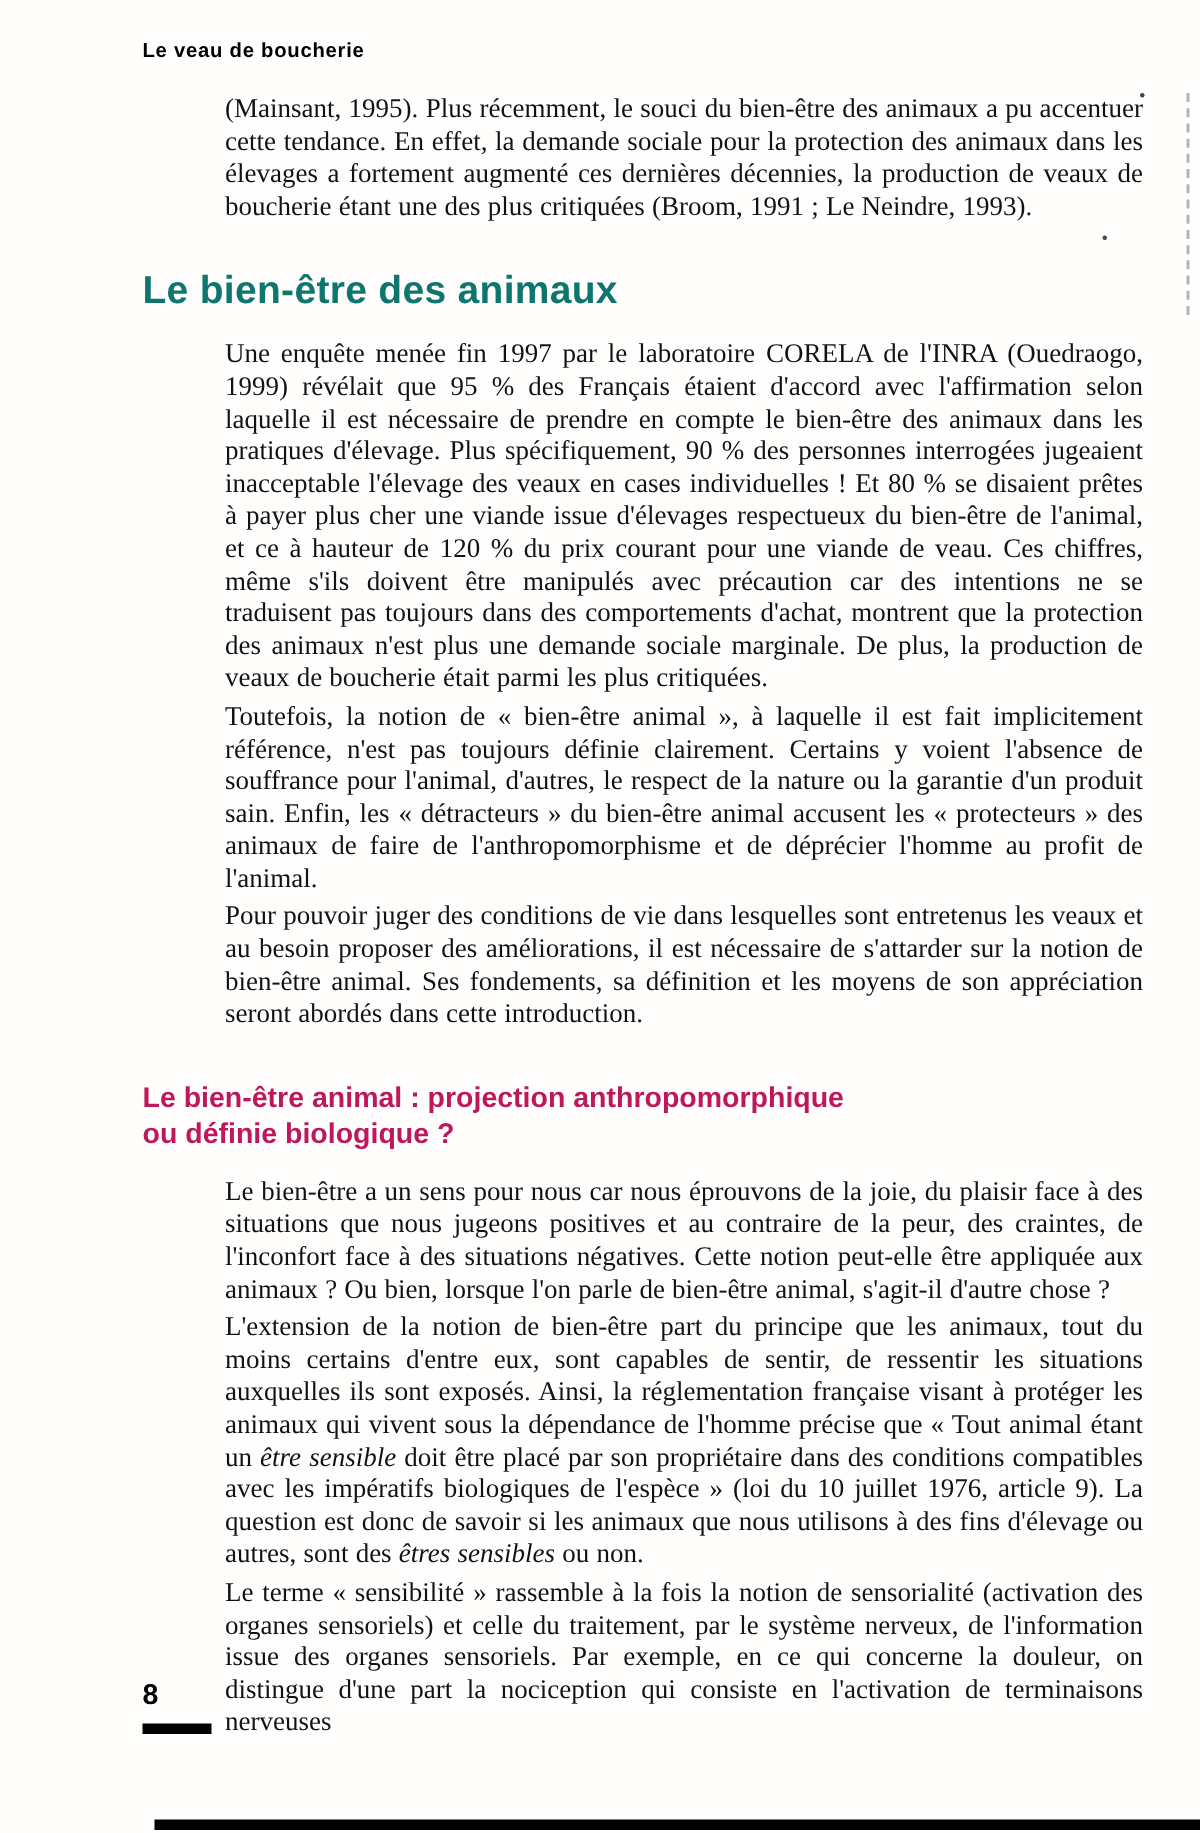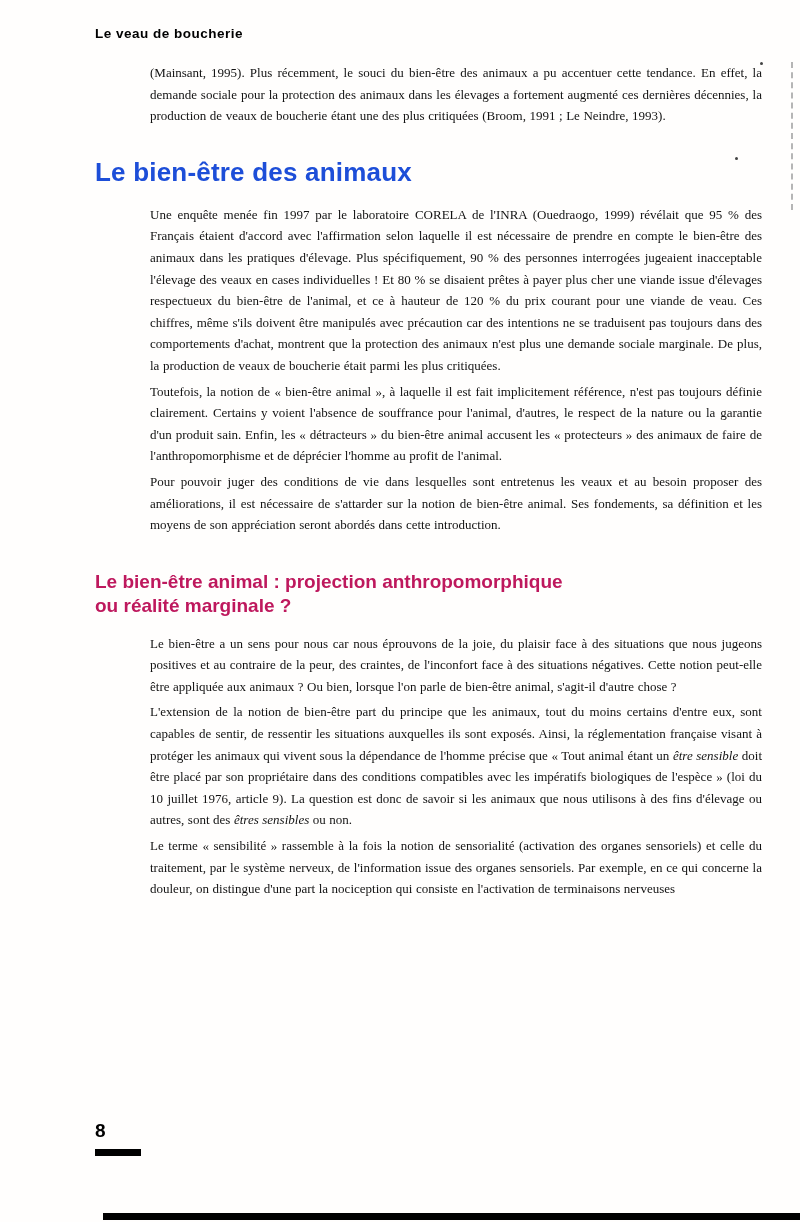--- a/index.html
+++ b/index.html
@@ -25,33 +25,33 @@
   }
   .content {
     position: absolute;
     top: 62px;
     left: 95px;
     width: 668px;
   }
   p.body {
     width: 612px;
     margin: 0 0 4px 55px;
-    font-size: 13px;
+    font-size: 18px;
     line-height: 21.6px;
     text-align: justify;
     hyphens: auto;
     -webkit-hyphens: auto;
     word-spacing: 0.3px;
   }
   h1.section-title {
     font-family: "Liberation Sans", sans-serif;
     font-weight: 700;
     font-size: 26px;
     letter-spacing: 0.2px;
-    color: #1d4ed8;
+    color: #0f766e;
     margin: 30px 0 16px 0;
   }
   h2.subsection-title {
     font-family: "Liberation Sans", sans-serif;
     font-weight: 700;
     font-size: 19px;
     line-height: 24px;
     color: #be185d;
     margin: 34px 0 15px 0;
   }
@@ -109,21 +109,21 @@
     <p class="body">(Mainsant, 1995). Plus récemment, le souci du bien-être des animaux a pu accentuer cette tendance. En effet, la demande sociale pour la protection des animaux dans les élevages a fortement augmenté ces dernières décennies, la production de veaux de boucherie étant une des plus critiquées (Broom, 1991 ; Le Neindre, 1993).</p>
 
     <h1 class="section-title">Le bien-être des animaux</h1>
 
     <p class="body">Une enquête menée fin 1997 par le laboratoire CORELA de l'INRA (Ouedraogo, 1999) révélait que 95 % des Français étaient d'accord avec l'affirmation selon laquelle il est nécessaire de prendre en compte le bien-être des animaux dans les pratiques d'élevage. Plus spécifiquement, 90 % des personnes interrogées jugeaient inacceptable l'élevage des veaux en cases individuelles ! Et 80 % se disaient prêtes à payer plus cher une viande issue d'élevages respectueux du bien-être de l'animal, et ce à hauteur de 120 % du prix courant pour une viande de veau. Ces chiffres, même s'ils doivent être manipulés avec précaution car des intentions ne se traduisent pas toujours dans des comportements d'achat, montrent que la protection des animaux n'est plus une demande sociale marginale. De plus, la production de veaux de boucherie était parmi les plus critiquées.</p>
 
     <p class="body">Toutefois, la notion de « bien-être animal », à laquelle il est fait implicitement référence, n'est pas toujours définie clairement. Certains y voient l'absence de souffrance pour l'animal, d'autres, le respect de la nature ou la garantie d'un produit sain. Enfin, les « détracteurs » du bien-être animal accusent les « protecteurs » des animaux de faire de l'anthropomorphisme et de déprécier l'homme au profit de l'animal.</p>
 
     <p class="body">Pour pouvoir juger des conditions de vie dans lesquelles sont entretenus les veaux et au besoin proposer des améliorations, il est nécessaire de s'attarder sur la notion de bien-être animal. Ses fondements, sa définition et les moyens de son appréciation seront abordés dans cette introduction.</p>
 
-    <h2 class="subsection-title"><span>Le bien-être animal : projection anthropomorphique</span><br><span>ou réalité marginale ?</span></h2>
+    <h2 class="subsection-title"><span>Le bien-être animal : projection anthropomorphique</span><br><span>ou définie biologique ?</span></h2>
 
     <p class="body">Le bien-être a un sens pour nous car nous éprouvons de la joie, du plaisir face à des situations que nous jugeons positives et au contraire de la peur, des craintes, de l'inconfort face à des situations négatives. Cette notion peut-elle être appliquée aux animaux ? Ou bien, lorsque l'on parle de bien-être animal, s'agit-il d'autre chose ?</p>
 
     <p class="body"><span>L'extension de la notion de bien-être part du principe que les animaux, tout du moins certains d'entre eux, sont capables de sentir, de ressentir les situations auxquelles ils sont exposés. Ainsi, la réglementation française visant à protéger les animaux qui vivent sous la dépendance de l'homme précise que « Tout animal étant un </span><em>être sensible</em><span> doit être placé par son propriétaire dans des conditions compatibles avec les impératifs biologiques de l'espèce » (loi du 10 juillet 1976, article 9). La question est donc de savoir si les animaux que nous utilisons à des fins d'élevage ou autres, sont des </span><em>êtres sensibles</em><span> ou non.</span></p>
 
     <p class="body">Le terme « sensibilité » rassemble à la fois la notion de sensorialité (activation des organes sensoriels) et celle du traitement, par le système nerveux, de l'information issue des organes sensoriels. Par exemple, en ce qui concerne la douleur, on distingue d'une part la nociception qui consiste en l'activation de terminaisons nerveuses</p>
 
   </div>
 
   <div class="page-number">8</div>

